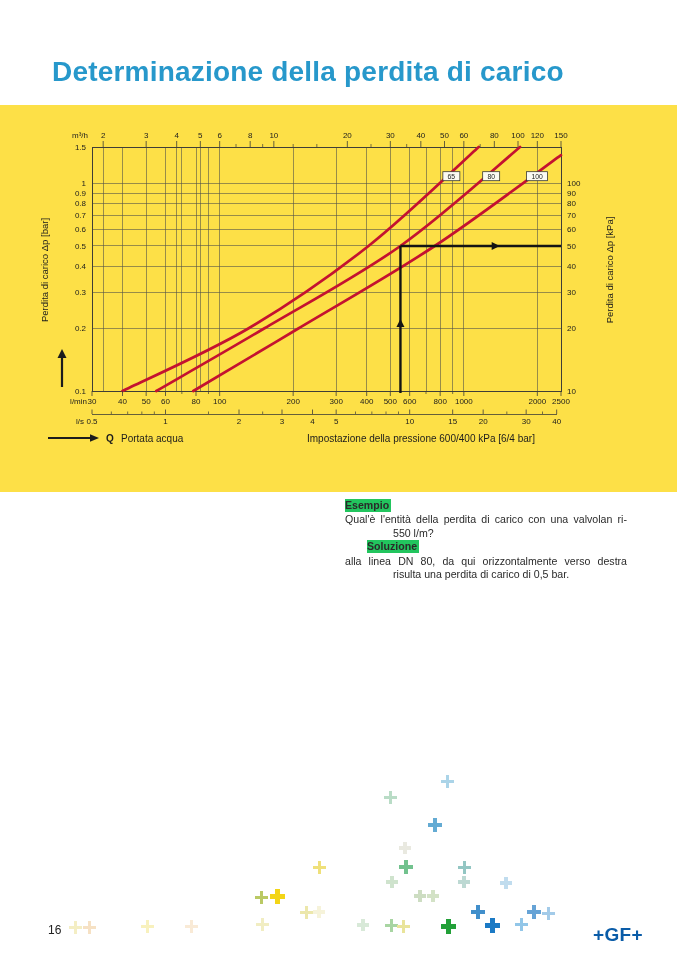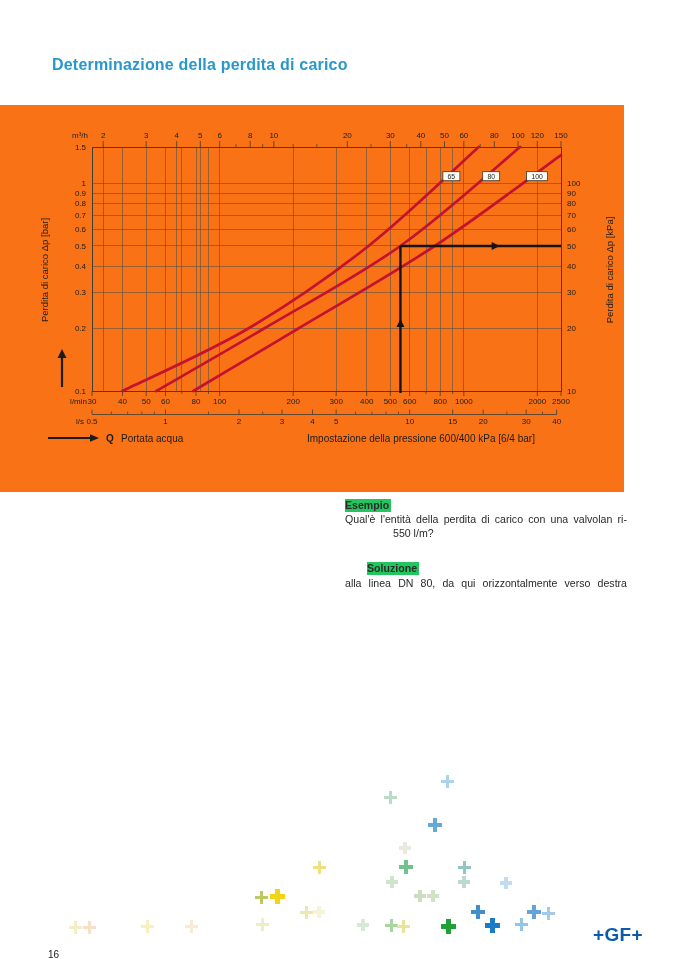--- a/index.html
+++ b/index.html
@@ -2,40 +2,40 @@
 <html><head>
 <meta charset="utf-8">
 <style>
   html,body{margin:0;padding:0;}
   body{
     width:678px;height:959px;position:relative;background:#ffffff;
     font-family:"Liberation Sans", sans-serif;color:#1c1c1c;overflow:hidden;
   }
   .page-title{
     position:absolute;left:52px;top:56px;
-    font-size:16px;font-weight:bold;letter-spacing:.2px;color:#2798cb;
+    font-size:28px;font-weight:bold;letter-spacing:.2px;color:#2798cb;
   }
   .panel{
-    position:absolute;left:0;top:105px;width:624px;height:387px;
-    background:#f97316;
+    position:absolute;left:0;top:105px;width:677px;height:387px;
+    background:#fde047;
   }
   #chart{position:absolute;left:0;top:0;width:678px;height:387px;}
   .example{
     position:absolute;left:345px;top:499px;width:282px;
     font-size:10.6px;line-height:13.4px;color:#2a2a2a;
   }
   .ex-head{font-weight:bold;margin-bottom:1px;}
   .ex-head .hl{background:#22c55e;padding:0 2px 1px 0;}
-  .sol{margin-top:22px;padding-left:22px;}
+  .sol{padding-left:22px;}
   .jline{text-align:justify;text-align-last:justify;}
   .line{text-align:left;margin-left:48px;}
   .plus{position:absolute;}
   .plus::before{content:"";position:absolute;left:0;top:35%;width:100%;height:30%;background:currentColor;}
   .plus::after{content:"";position:absolute;top:0;left:35%;width:30%;height:100%;background:currentColor;}
-  .page-number{position:absolute;left:48px;top:923px;font-size:10px;color:#222;margin-top:26px;}
+  .page-number{position:absolute;left:48px;top:923px;font-size:12px;color:#222;}
   .gf-logo{
     position:absolute;left:593px;top:924px;
     font-size:19px;font-weight:bold;color:#0a5ca8;letter-spacing:.3px;
   }
 </style>
 </head>
 <body>
 
 <div class="page-title">Determinazione della perdita di carico</div>
 
@@ -253,20 +253,21 @@
 <div class="example">
   <div class="ex-head">
     <span class="hl">Esempio</span>
   </div>
   <div class="jline">Qual'è l'entità della perdita di carico con una valvolan ri-</div>
   <div class="line">550 l/m?</div>
   <div class="ex-head sol">
     <span class="hl">Soluzione</span>
   </div>
   <div class="jline">alla linea DN 80, da qui orizzontalmente verso destra</div>
+  <div class="line">risulta una perdita di carico di 0,5 bar.</div>
 </div>
 
 <div id="decor">
     <div class="plus" style="left: 441px; top: 775px; width: 13px; height: 13px; color: rgb(171, 212, 232);"></div>
     <div class="plus" style="left: 384px; top: 791px; width: 13px; height: 13px; color: rgb(185, 220, 198);"></div>
     <div class="plus" style="left: 428px; top: 818px; width: 14px; height: 14px; color: rgb(100, 171, 211);"></div>
     <div class="plus" style="left: 399px; top: 842px; width: 12px; height: 12px; color: rgb(233, 233, 224);"></div>
     <div class="plus" style="left: 313px; top: 861px; width: 13px; height: 13px; color: rgb(239, 224, 122);"></div>
     <div class="plus" style="left: 399px; top: 860px; width: 14px; height: 14px; color: rgb(114, 194, 142);"></div>
     <div class="plus" style="left: 458px; top: 861px; width: 13px; height: 13px; color: rgb(147, 198, 195);"></div>

